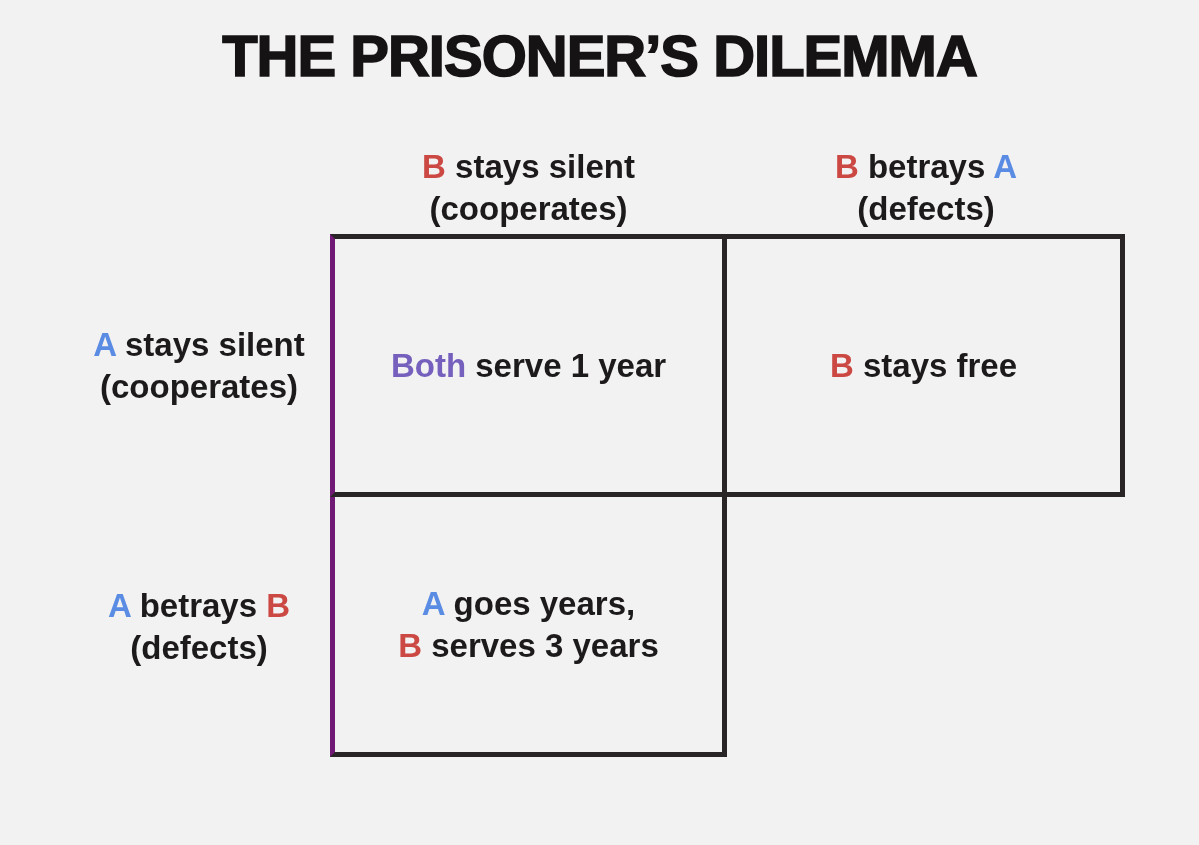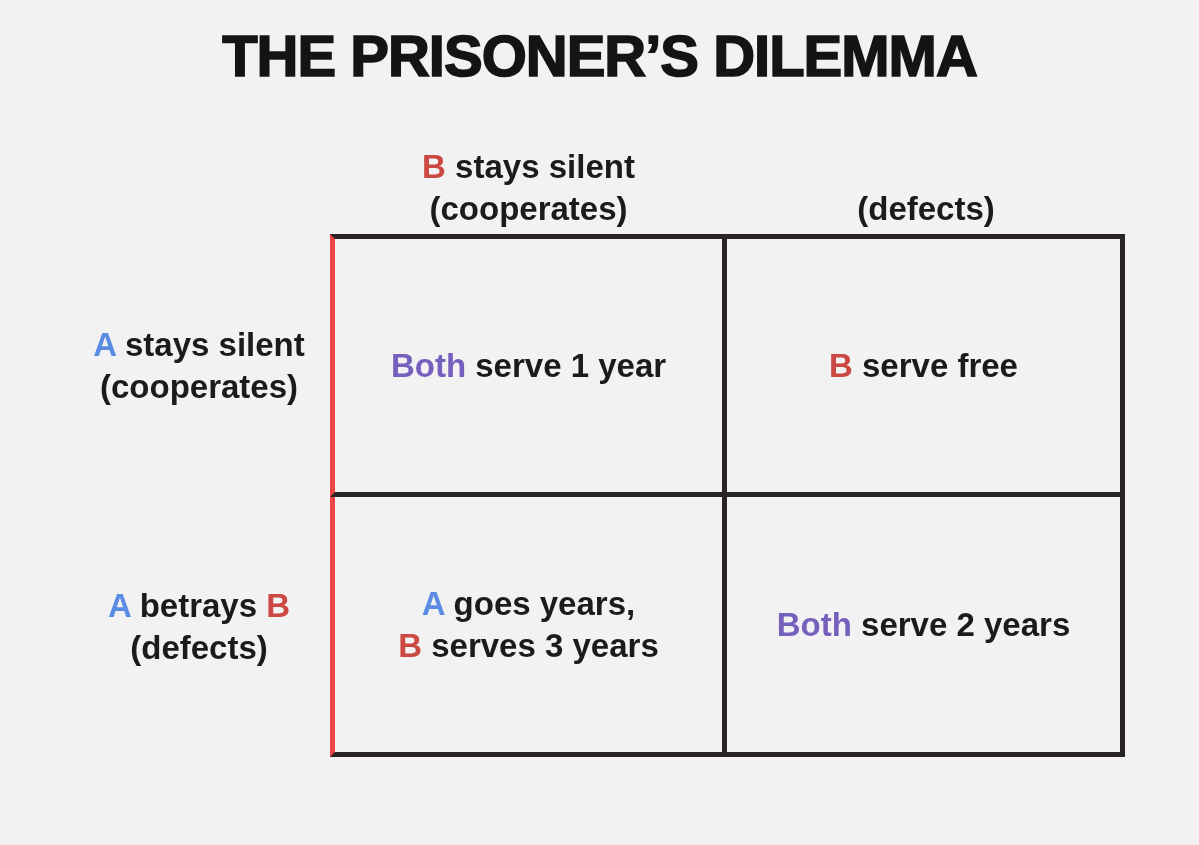--- a/index.html
+++ b/index.html
@@ -60,21 +60,21 @@
     flex-direction: column;
     justify-content: center;
     align-items: center;
     text-align: center;
     font-size: 33px;
     font-weight: 700;
     line-height: 42px;
     border-right: 5px solid #292526;
     border-bottom: 5px solid #292526;
   }
-  .cell.first-col { border-left: 5px solid #ef4444; }
+  .cell.first-col { border-left: 5px solid #701a75; }
   .cell.first-row { border-top: 5px solid #292526; }
   [data-c="red"]    { color: #cb4843; }
   [data-c="blue"]   { color: #5b8ce4; }
   [data-c="purple"] { color: #7660bd; }
   [data-c="black"]  { color: #1d1a1b; }
 </style>
 </head>
 <body>
 
 <div class="page">
@@ -89,20 +89,23 @@
       <div class="line">
         <span data-c="red">B</span><span data-c="black"> stays silent</span>
       </div>
       <div class="line">
         <span data-c="black">(cooperates)</span>
       </div>
     </div>
 
     <div class="col-head">
       <div class="line">
+        <span data-c="red">B</span><span data-c="black"> betrays </span><span data-c="blue">A</span>
+      </div>
+      <div class="line">
         <span data-c="black">(defects)</span>
       </div>
     </div>
 
     <div class="row-head">
       <div class="line">
         <span data-c="blue">A</span><span data-c="black"> stays silent</span>
       </div>
       <div class="line">
         <span data-c="black">(cooperates)</span>
@@ -110,21 +113,21 @@
     </div>
 
     <div class="cell first-row first-col">
       <div class="line">
         <span data-c="purple">Both</span><span data-c="black"> serve 1 year</span>
       </div>
     </div>
 
     <div class="cell first-row">
       <div class="line">
-        <span data-c="red">B</span><span data-c="black"> serve free</span>
+        <span data-c="red">B</span><span data-c="black"> stays free</span>
       </div>
     </div>
 
     <div class="row-head">
       <div class="line">
         <span data-c="blue">A</span><span data-c="black"> betrays </span><span data-c="red">B</span>
       </div>
       <div class="line">
         <span data-c="black">(defects)</span>
       </div>
@@ -132,20 +135,15 @@
 
     <div class="cell first-col">
       <div class="line">
         <span data-c="blue">A</span><span data-c="black"> goes years,</span>
       </div>
       <div class="line">
         <span data-c="red">B</span><span data-c="black"> serves 3 years</span>
       </div>
     </div>
 
-    <div class="cell">
-      <div class="line">
-        <span data-c="purple">Both</span><span data-c="black"> serve 2 years</span>
-      </div>
-    </div>
 
   </div>
 </div>
 
 </body></html>

